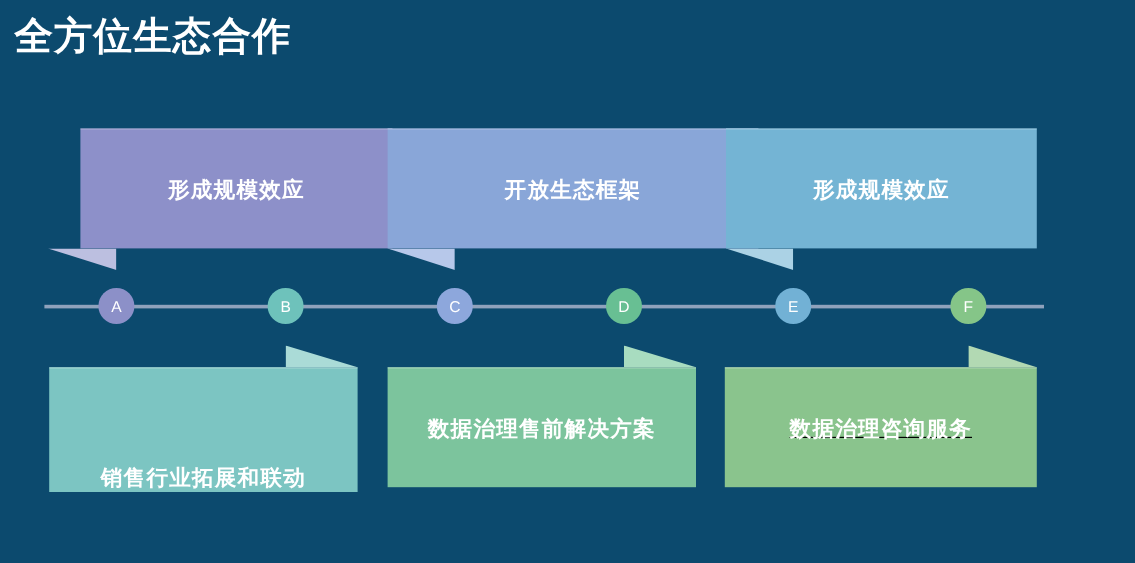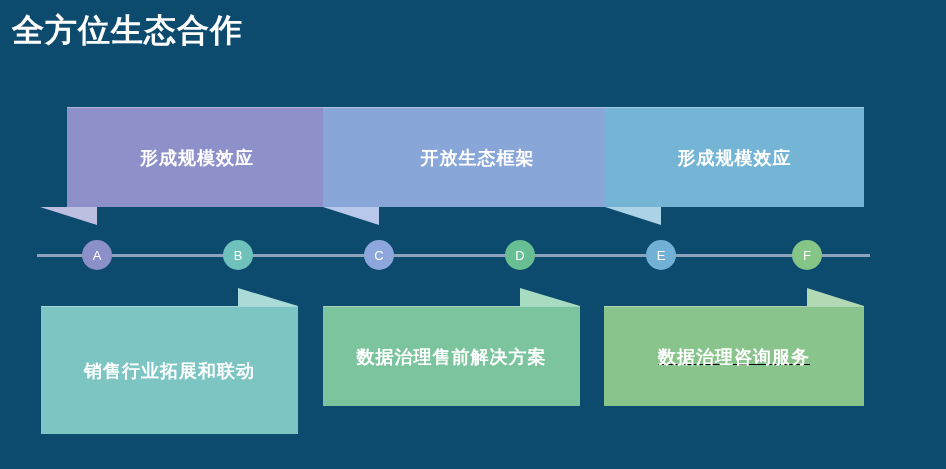--- a/index.html
+++ b/index.html
@@ -19,21 +19,21 @@
     border-top:1px solid rgba(255,255,255,0.32);
     box-sizing:border-box;
   }
   .bubble-label{
     color:#fff;font-size:18px;font-weight:bold;letter-spacing:1px;
     text-align:center;white-space:nowrap;
   }
   .bubble-t1{left:40px;top:107px;width:260px;height:100px;margin-left:27px;}
   .bubble-t2{left:323px;top:107px;width:309px;height:100px;}
   .bubble-t3{left:605px;top:107px;width:259px;height:100px;}
-  .bubble-b1{left:41px;top:306px;width:257px;height:128px;}
+  .bubble-b1{left:41px;top:306px;width:257px;height:104px;align-items:flex-end;}
   .bubble-b2{left:323px;top:306px;width:257px;height:100px;}
   .bubble-b3{left:604px;top:306px;width:260px;height:100px;}
   
   .tail{position:absolute;display:block;}
   .tail-t1{left:40px;top:207px;}
   .tail-t2{left:323px;top:207px;}
   .tail-t3{left:605px;top:207px;}
   .tail-b1{left:238px;top:288px;}
   .tail-b2{left:520px;top:288px;}
   .tail-b3{left:807px;top:288px;}

